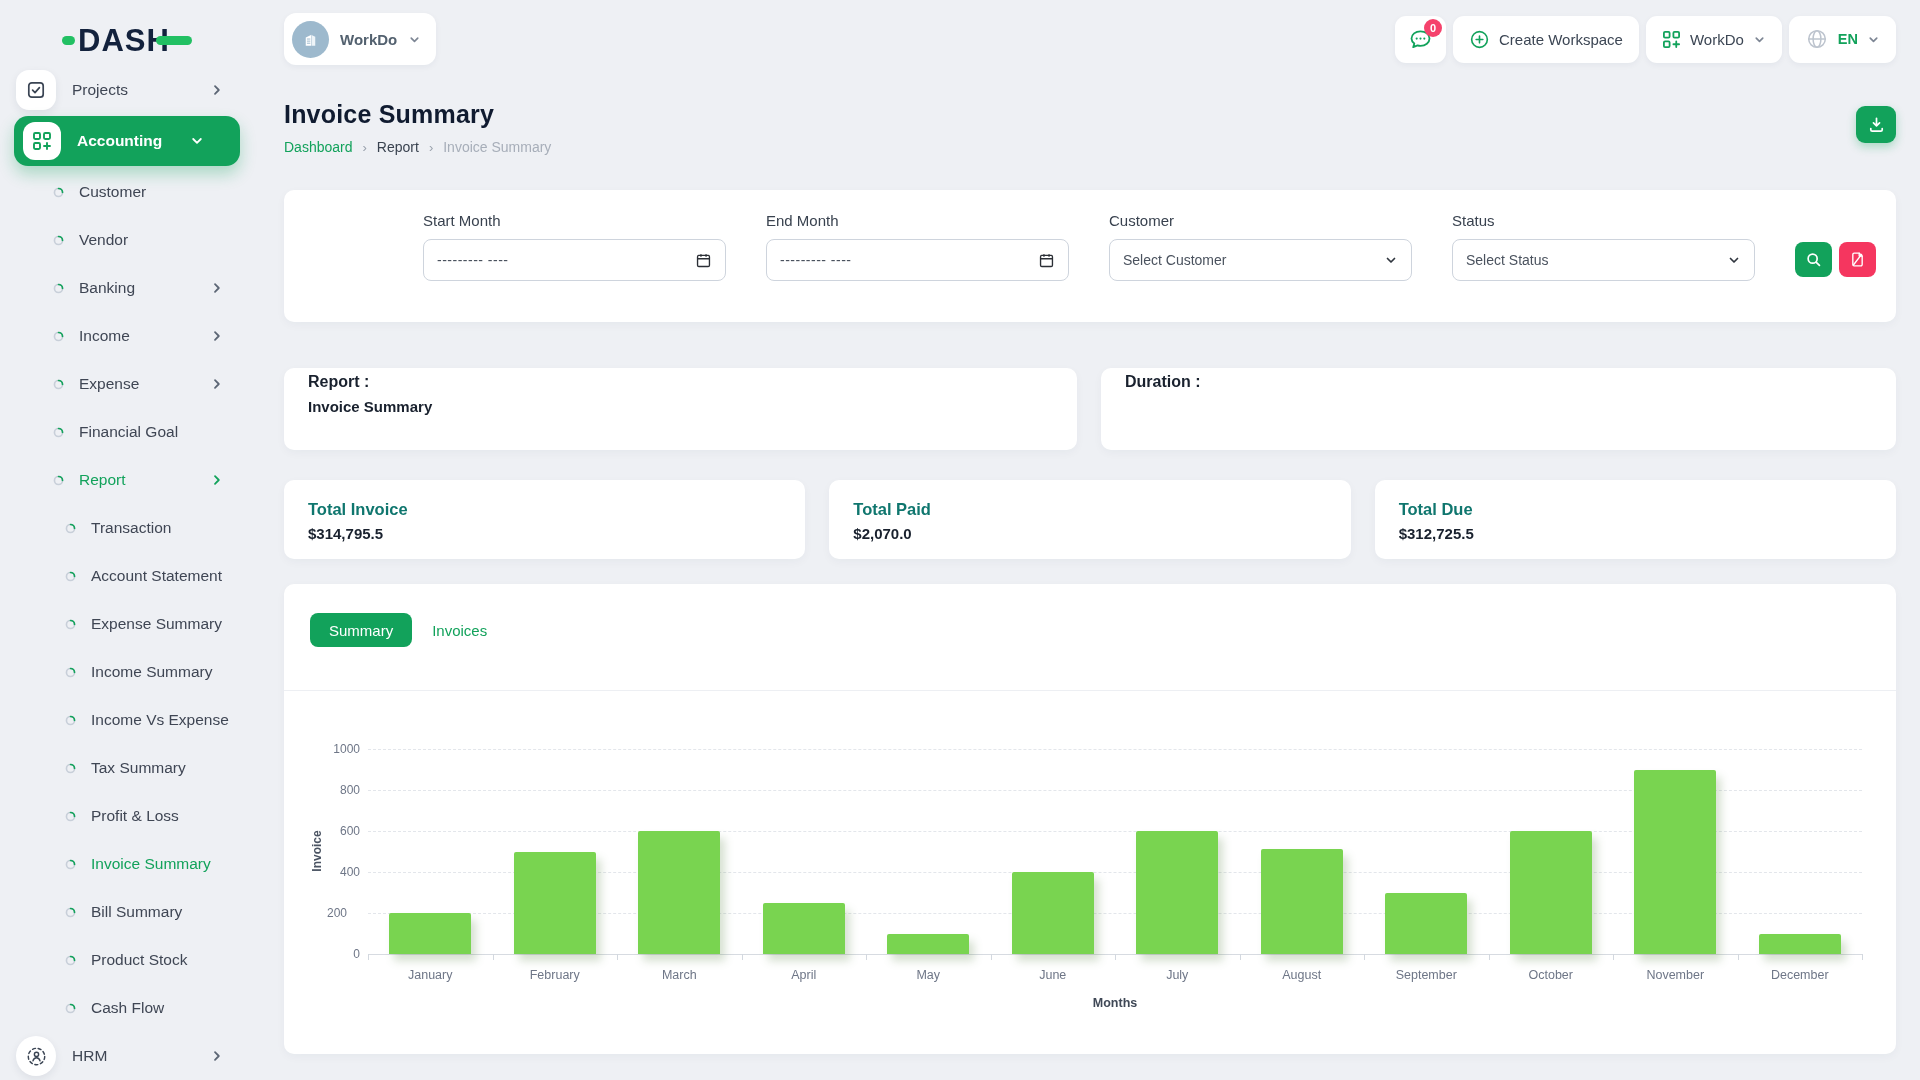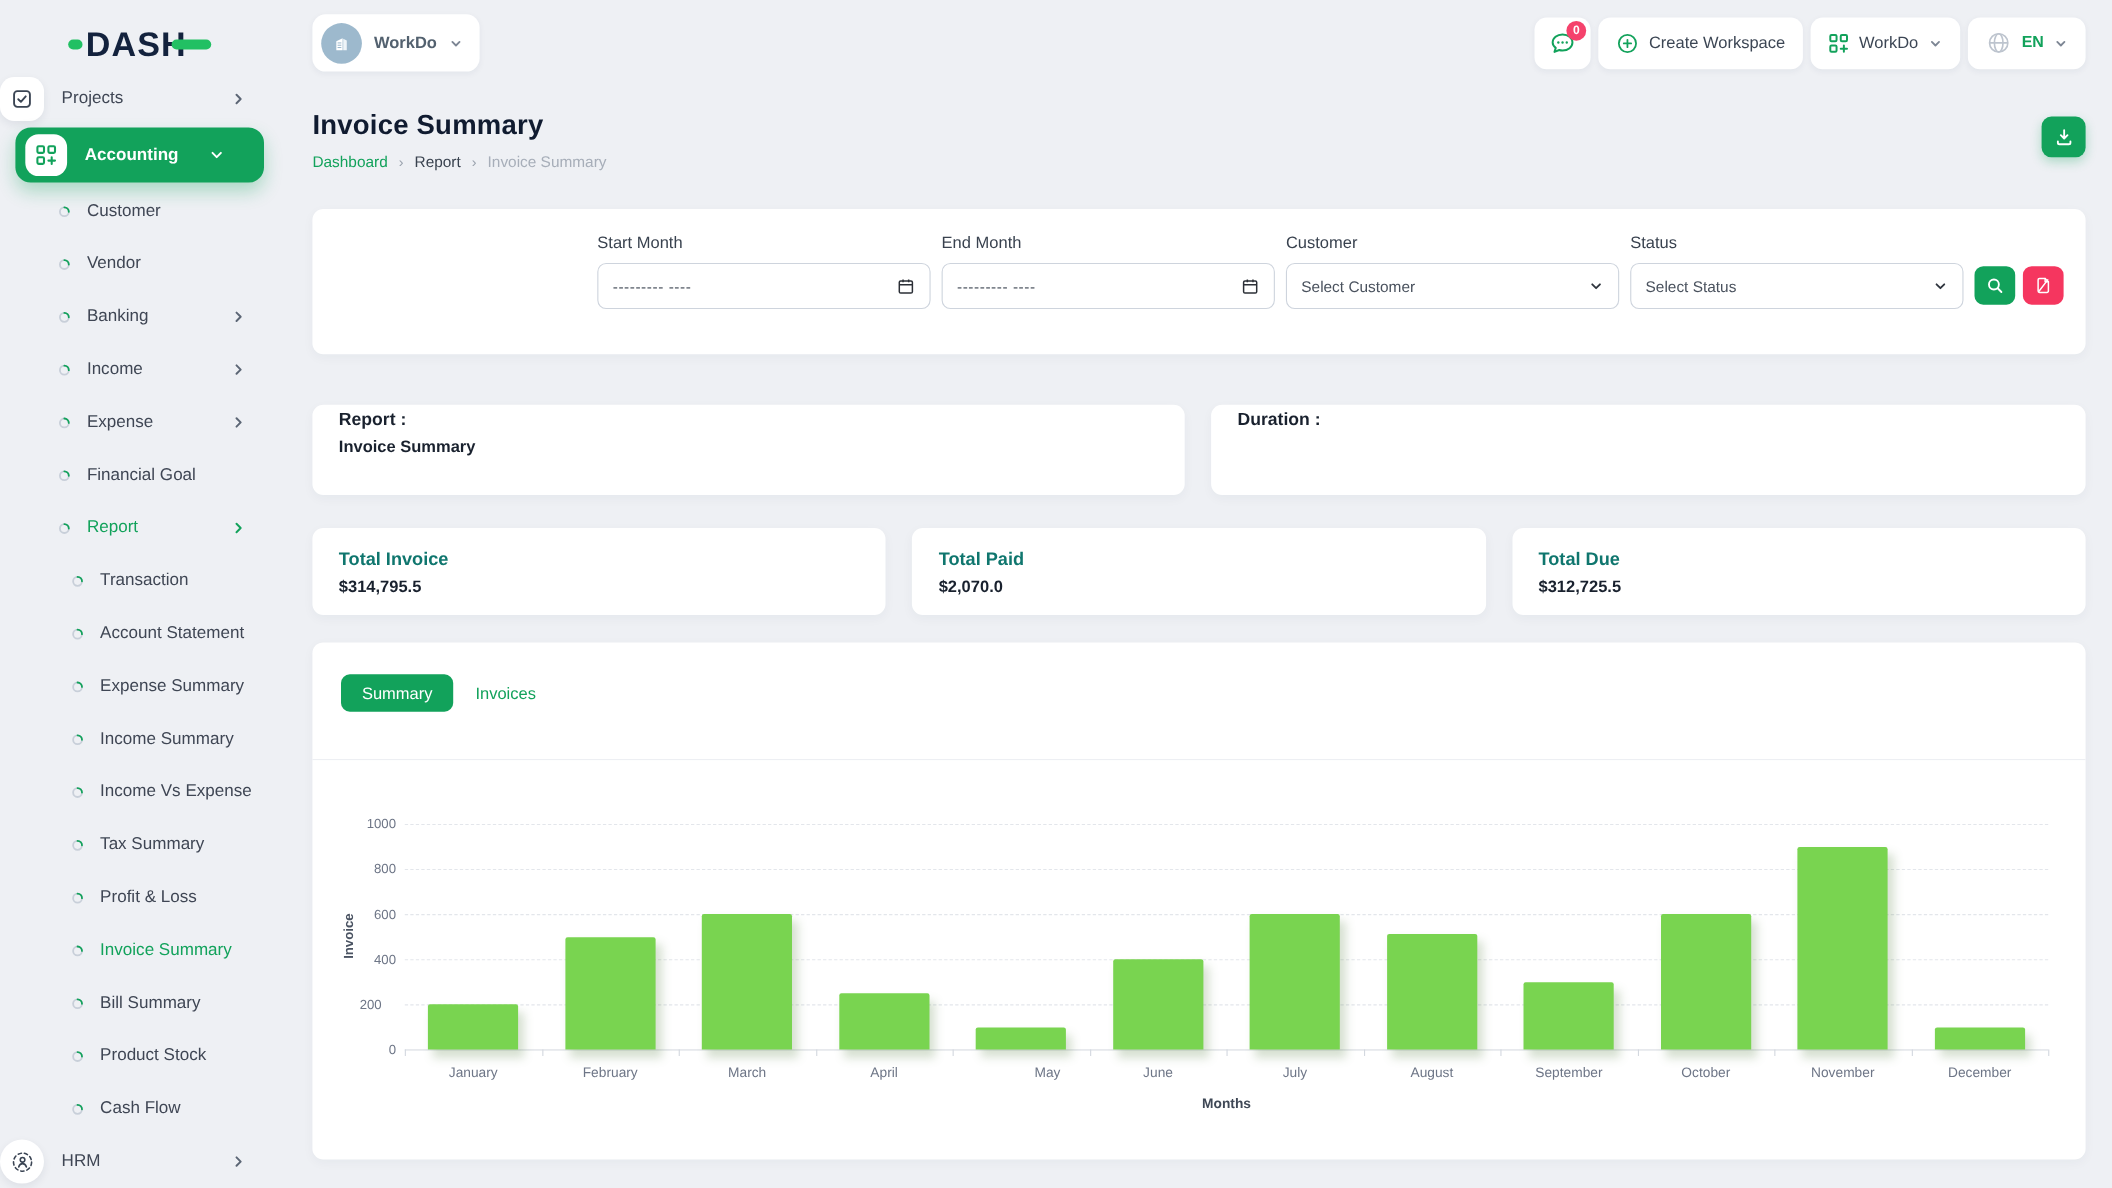--- a/index.html
+++ b/index.html
@@ -11,21 +11,21 @@
     overflow:hidden;
     display:flex;
   }
   
   .sidebar { width:260px; flex:0 0 260px; padding-top:18px; }
   .logo { display:flex; align-items:center; margin:4px 0 0 62px; height:36px; }
   .logo-dot { width:13px; height:9px; border-radius:5px; background:#22c063; margin-right:3px; }
   .logo-text { font-size:31px; font-weight:900; letter-spacing:1px; color:#13223d; line-height:1; }
   .logo-bar { width:36px; height:9px; border-radius:5px; background:#22c063; margin-left:-14px; }
   .menu { margin-top:8px; }
-  .nav-row { display:flex; align-items:center; height:48px; position:relative; cursor:pointer; }
+  .nav-row { display:flex; align-items:center; height:48px; padding-left:16px; position:relative; cursor:pointer; }
   .icon-box { width:40px; height:40px; background:#fff; border-radius:13px; display:flex; align-items:center; justify-content:center; box-shadow:0 3px 8px rgba(25,39,70,.08); flex:0 0 auto; }
   .icon-box.round { border-radius:50%; }
   .nav-row .lbl { margin-left:16px; font-size:15.5px; color:#3f4654; font-weight:500; }
   .chev { position:absolute; right:36px; display:flex; }
   .nav-sub { padding-left:53px; }
   .nav-sub .bullet { display:flex; margin-right:15px; flex:0 0 auto; }
   .nav-sub .lbl { margin-left:0; }
   .nav-sub3 { padding-left:65px; }
   .nav-sub.active .lbl { color:#12a25b; }
   .pill { height:50px; margin:2px 20px 2px 14px; background:#12a25b; border-radius:14px; display:flex; align-items:center; padding-left:9px; position:relative; cursor:pointer; box-shadow:0 8px 16px rgba(18,162,91,.30); }
@@ -46,21 +46,21 @@
   .page-head { margin-top:30px; display:flex; justify-content:space-between; align-items:flex-start; }
   .page-title { font-size:25px; font-weight:700; color:#101b30; letter-spacing:.2px; }
   .breadcrumb { margin-top:10px; display:flex; align-items:center; gap:10px; font-size:14px; }
   .bc-link { color:#12a25b; cursor:pointer; }
   .bc-mid { color:#39424f; cursor:pointer; }
   .bc-cur { color:#a7aeb9; }
   .bc-sep { color:#9aa2ad; font-size:13px; }
   .dl-btn { width:40px; height:37px; border-radius:9px; background:#12a25b; border:none; display:flex; align-items:center; justify-content:center; cursor:pointer; margin-top:6px; box-shadow:0 4px 10px rgba(18,162,91,.3); }
   
   .card { background:#fff; border-radius:10px; box-shadow:0 3px 10px rgba(25,39,70,.04); }
-  .filter-card { margin-top:35px; height:132px; padding:22px 20px 0 20px; display:flex; justify-content:flex-end; gap:10px; }
+  .filter-card { margin-top:35px; height:132px; padding:22px 20px 0 20px; display:flex; justify-content:flex-end; gap:40px; }
   .fgroup { width:303px; }
   .flabel { font-size:15px; color:#39424f; margin-bottom:10px; }
   .fctrl { height:42px; border:1px solid #ced4dd; border-radius:8px; background:#fff; display:flex; align-items:center; justify-content:space-between; padding:0 13px; font-size:14px; color:#4a525e; cursor:pointer; }
   .fctrl .ph { letter-spacing:.5px; }
   .fbtns { display:flex; gap:7px; margin-top:30px; }
   .sq-btn { width:37px; height:35px; border:none; border-radius:8px; display:flex; align-items:center; justify-content:center; cursor:pointer; }
   .sq-green { background:#12a25b; }
   .sq-pink { background:#f5365f; }
   
   .info-row { margin-top:46px; display:grid; grid-template-columns:793px 1fr; gap:24px; }
@@ -535,21 +535,21 @@
         <div class="xtick" style="left: 1578px; top: 370px;"></div>
         <div class="bar" style="left: 105.25px; width: 82px; top: 329px; height: 41px; background: rgb(121, 212, 80);"></div>
         <div class="xlab" style="left: 84px; width: 124.5px; top: 384px;">January</div>
         <div class="bar" style="left: 229.75px; width: 82px; top: 267.5px; height: 102.5px; background: rgb(121, 212, 80);"></div>
         <div class="xlab" style="left: 208.5px; width: 124.5px; top: 384px;">February</div>
         <div class="bar" style="left: 354.25px; width: 82px; top: 247px; height: 123px; background: rgb(121, 212, 80);"></div>
         <div class="xlab" style="left: 333px; width: 124.5px; top: 384px;">March</div>
         <div class="bar" style="left: 478.75px; width: 82px; top: 318.75px; height: 51.25px; background: rgb(121, 212, 80);"></div>
         <div class="xlab" style="left: 457.5px; width: 124.5px; top: 384px;">April</div>
         <div class="bar" style="left: 603.25px; width: 82px; top: 349.5px; height: 20.5px; background: rgb(121, 212, 80);"></div>
-        <div class="xlab" style="left: 606px; width: 124.5px; top: 384px;">May</div>
+        <div class="xlab" style="left: 582px; width: 124.5px; top: 384px;">May</div>
         <div class="bar" style="left: 727.75px; width: 82px; top: 288px; height: 82px; background: rgb(121, 212, 80);"></div>
         <div class="xlab" style="left: 706.5px; width: 124.5px; top: 384px;">June</div>
         <div class="bar" style="left: 852.25px; width: 82px; top: 247px; height: 123px; background: rgb(121, 212, 80);"></div>
         <div class="xlab" style="left: 831px; width: 124.5px; top: 384px;">July</div>
         <div class="bar" style="left: 976.75px; width: 82px; top: 265.45px; height: 104.55px; background: rgb(121, 212, 80);"></div>
         <div class="xlab" style="left: 955.5px; width: 124.5px; top: 384px;">August</div>
         <div class="bar" style="left: 1101.25px; width: 82px; top: 308.5px; height: 61.5px; background: rgb(121, 212, 80);"></div>
         <div class="xlab" style="left: 1080px; width: 124.5px; top: 384px;">September</div>
         <div class="bar" style="left: 1225.75px; width: 82px; top: 247px; height: 123px; background: rgb(121, 212, 80);"></div>
         <div class="xlab" style="left: 1204.5px; width: 124.5px; top: 384px;">October</div>

